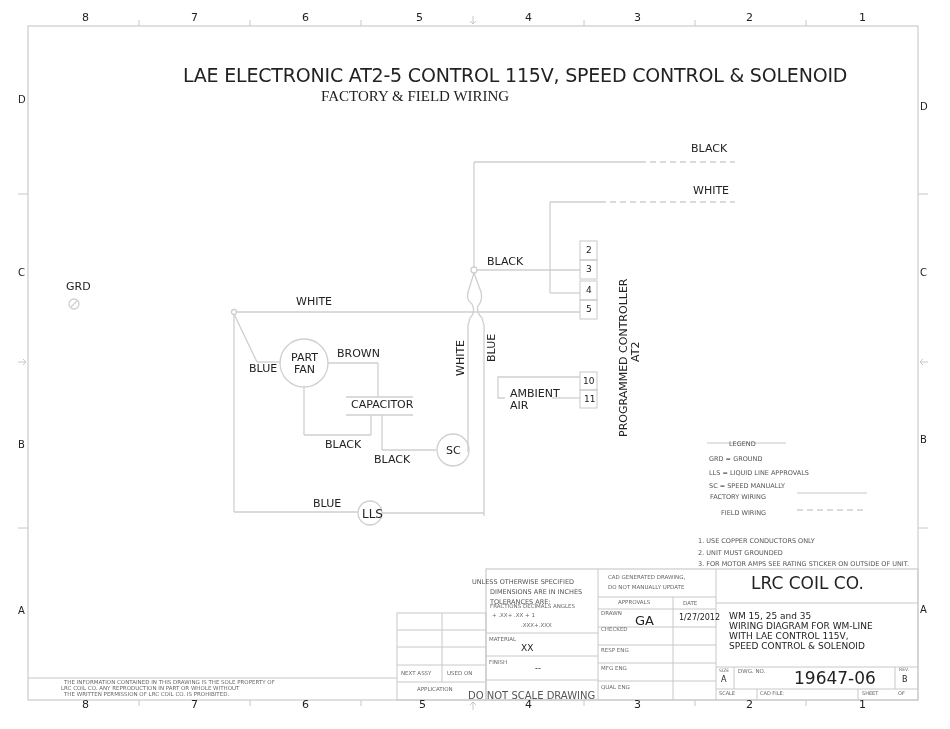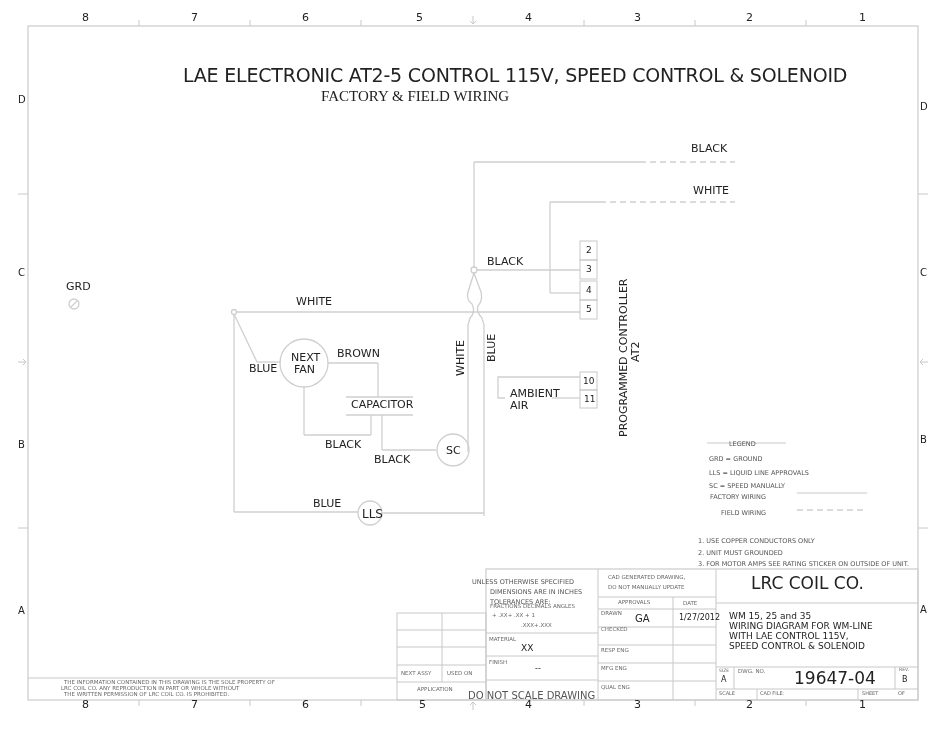--- a/index.html
+++ b/index.html
@@ -174,21 +174,21 @@
 <span class="t lab" style="left:296px;top:296px">WHITE</span>
 <span class="t lab" style="left:249px;top:363px">BLUE</span>
 <span class="t lab" style="left:337px;top:348px">BROWN</span>
 <span class="t lab rot" style="left:455px;top:376px">WHITE</span>
 <span class="t lab rot" style="left:486px;top:362px">BLUE</span>
 <span class="t lab" style="left:325px;top:439px">BLACK</span>
 <span class="t lab" style="left:374px;top:454px">BLACK</span>
 <span class="t lab" style="left:313px;top:498px">BLUE</span>
 
 <div>
-  <span class="t lab" style="left:291px;top:352px">NEXT</span>
+  <span class="t lab" style="left:291px;top:352px">PART</span>
   <span class="t lab" style="left:294px;top:364px">FAN</span>
 </div>
 <span class="t lab" style="left:351px;top:399px">CAPACITOR</span>
 <span class="t lab" style="left:446px;top:445px">SC</span>
 <span class="t" style="left:362px;top:508px;font-size:12px">LLS</span>
 <span class="t lab" style="left:510px;top:388px">AMBIENT</span>
 <span class="t lab" style="left:510px;top:400px">AIR</span>
 
 <div>
   <span class="t" style="left:586px;top:246px;font-size:9px">2</span>
@@ -224,37 +224,37 @@
   <span class="t" style="left:521px;top:644px;font-size:9px">XX</span>
   <span class="t xs" style="left:489px;top:660px">FINISH</span>
   <span class="t" style="left:535px;top:665px;font-size:8px">--</span>
   <span class="t sm" style="left:468px;top:685px;font-size:10px">DO  NOT  SCALE  DRAWING</span>
 
   <span class="t xs" style="left:608px;top:575px">CAD GENERATED DRAWING,</span>
   <span class="t xs" style="left:608px;top:585px">DO  NOT  MANUALLY  UPDATE</span>
   <span class="t xs" style="left:618px;top:600px">APPROVALS</span>
   <span class="t xs" style="left:683px;top:601px">DATE</span>
   <span class="t xs" style="left:601px;top:611px">DRAWN</span>
-  <span class="t" style="left:635px;top:614px;font-size:10px">GA</span>
+  <span class="t" style="left:635px;top:614px;font-size:13px">GA</span>
   <span class="t" style="left:679px;top:614px;font-size:8px">1/27/2012</span>
   <span class="t xs" style="left:601px;top:627px">CHECKED</span>
   <span class="t xs" style="left:601px;top:648px">RESP ENG</span>
   <span class="t xs" style="left:601px;top:666px">MFG ENG</span>
   <span class="t xs" style="left:601px;top:685px">QUAL ENG</span>
 
   <span class="t" style="left:751px;top:575px;font-size:17px">LRC COIL CO.</span>
   <span class="t" style="left:729px;top:612px;font-size:9px">WM 15, 25 and 35</span>
   <span class="t" style="left:729px;top:622px;font-size:9px">WIRING DIAGRAM FOR WM-LINE</span>
   <span class="t" style="left:729px;top:632px;font-size:9px">WITH LAE CONTROL 115V,</span>
   <span class="t" style="left:729px;top:642px;font-size:9px">SPEED CONTROL &amp; SOLENOID</span>
 
   <span class="t xs" style="left:719px;top:669px;font-size:4.5px">SIZE</span>
   <span class="t" style="left:721px;top:676px;font-size:8px">A</span>
   <span class="t xs" style="left:738px;top:669px">DWG.  NO.</span>
-  <span class="t" style="left:794px;top:670px;font-size:17px">19647-04</span>
+  <span class="t" style="left:794px;top:670px;font-size:17px">19647-06</span>
   <span class="t xs" style="left:899px;top:668px;font-size:4.5px">REV.</span>
   <span class="t" style="left:902px;top:676px;font-size:8px">B</span>
   <span class="t xs" style="left:719px;top:691px;font-size:5px">SCALE</span>
   <span class="t xs" style="left:760px;top:691px;font-size:5px">CAD  FILE:</span>
   <span class="t xs" style="left:862px;top:691px;font-size:5px">SHEET</span>
   <span class="t xs" style="left:898px;top:691px;font-size:5px">OF</span>
 
   <span class="t xs" style="left:401px;top:671px">NEXT ASSY</span>
   <span class="t xs" style="left:447px;top:671px">USED ON</span>
   <span class="t xs" style="left:417px;top:687px">APPLICATION</span>

